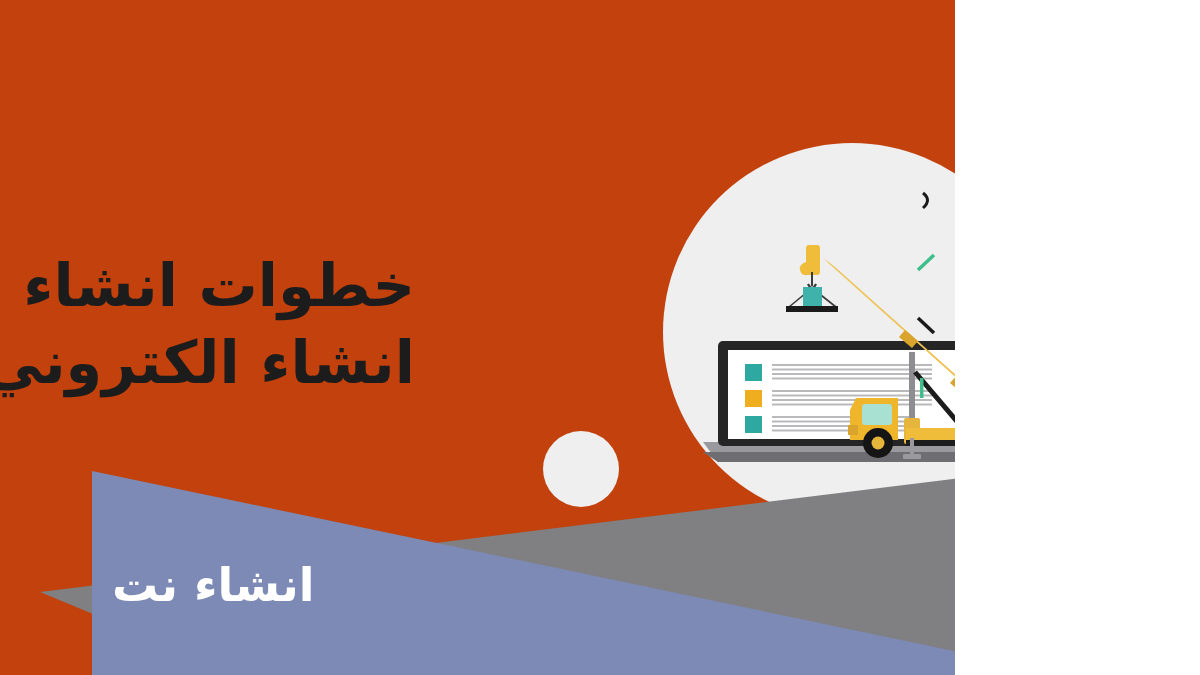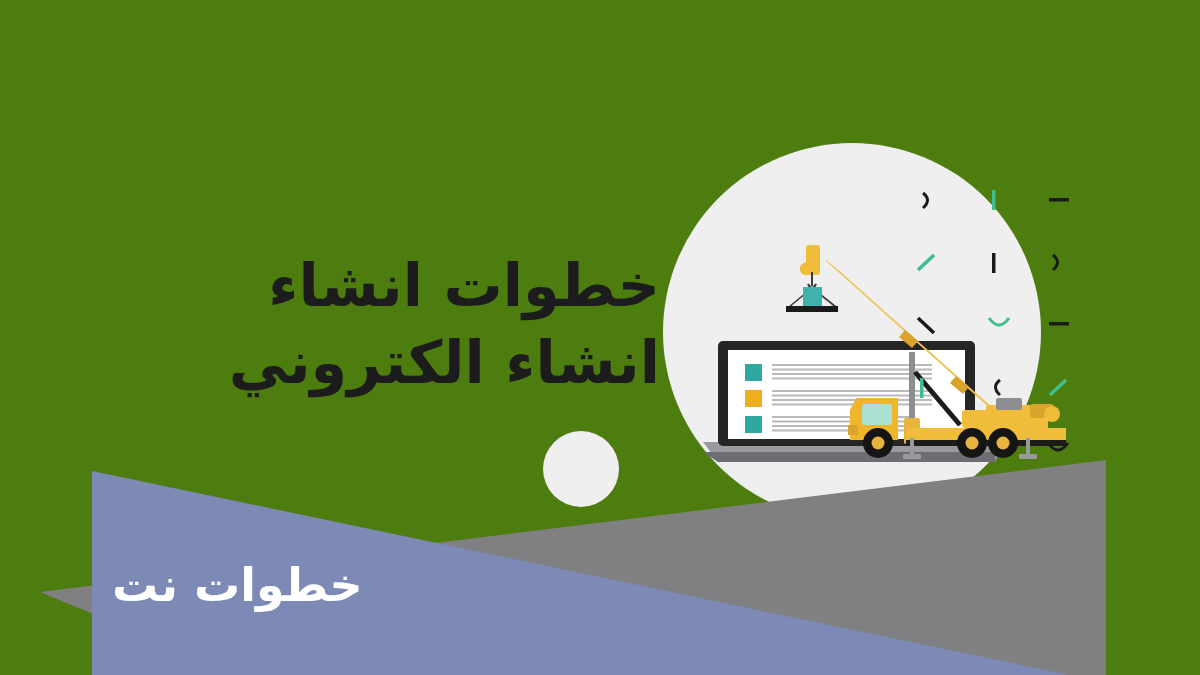--- a/index.html
+++ b/index.html
@@ -3,22 +3,22 @@
 <meta charset="utf-8">
 <title>خطوات انشاء موقع الكتروني</title>
 <style>
   html,body{margin:0;padding:0;}
   body{
     width:1200px;height:675px;overflow:hidden;
     font-family:"DejaVu Sans","Liberation Sans",sans-serif;
     background:#ffffff;
   }
   .canvas{
-    position:relative;width:1200px;height:675px;
-    background:#4d7c0f;overflow:hidden;
+    position:relative;width:955px;height:675px;
+    background:#c2410c;overflow:hidden;
   }
 
   
   .big-circle{
     position:absolute;left:663px;top:143px;width:378px;height:378px;
     border-radius:50%;background:#EFEFEF;
   }
   .small-circle{
     position:absolute;left:543px;top:431px;width:76px;height:76px;
     border-radius:50%;background:#EFEFEF;
@@ -181,15 +181,15 @@
   </svg>
   <svg class="blue-band" viewBox="0 0 1200 675">
     <polygon points="92,471 1069,675 92,675" fill="#7C8AB5"></polygon>
   </svg>
 
   <div class="headline">
     <span class="ln">خطوات انشاء</span>
     <span class="ln">انشاء الكتروني</span>
   </div>
 
-  <div class="logo">خطوات نت</div>
+  <div class="logo">انشاء نت</div>
 
 </div>
 
 </body></html>

